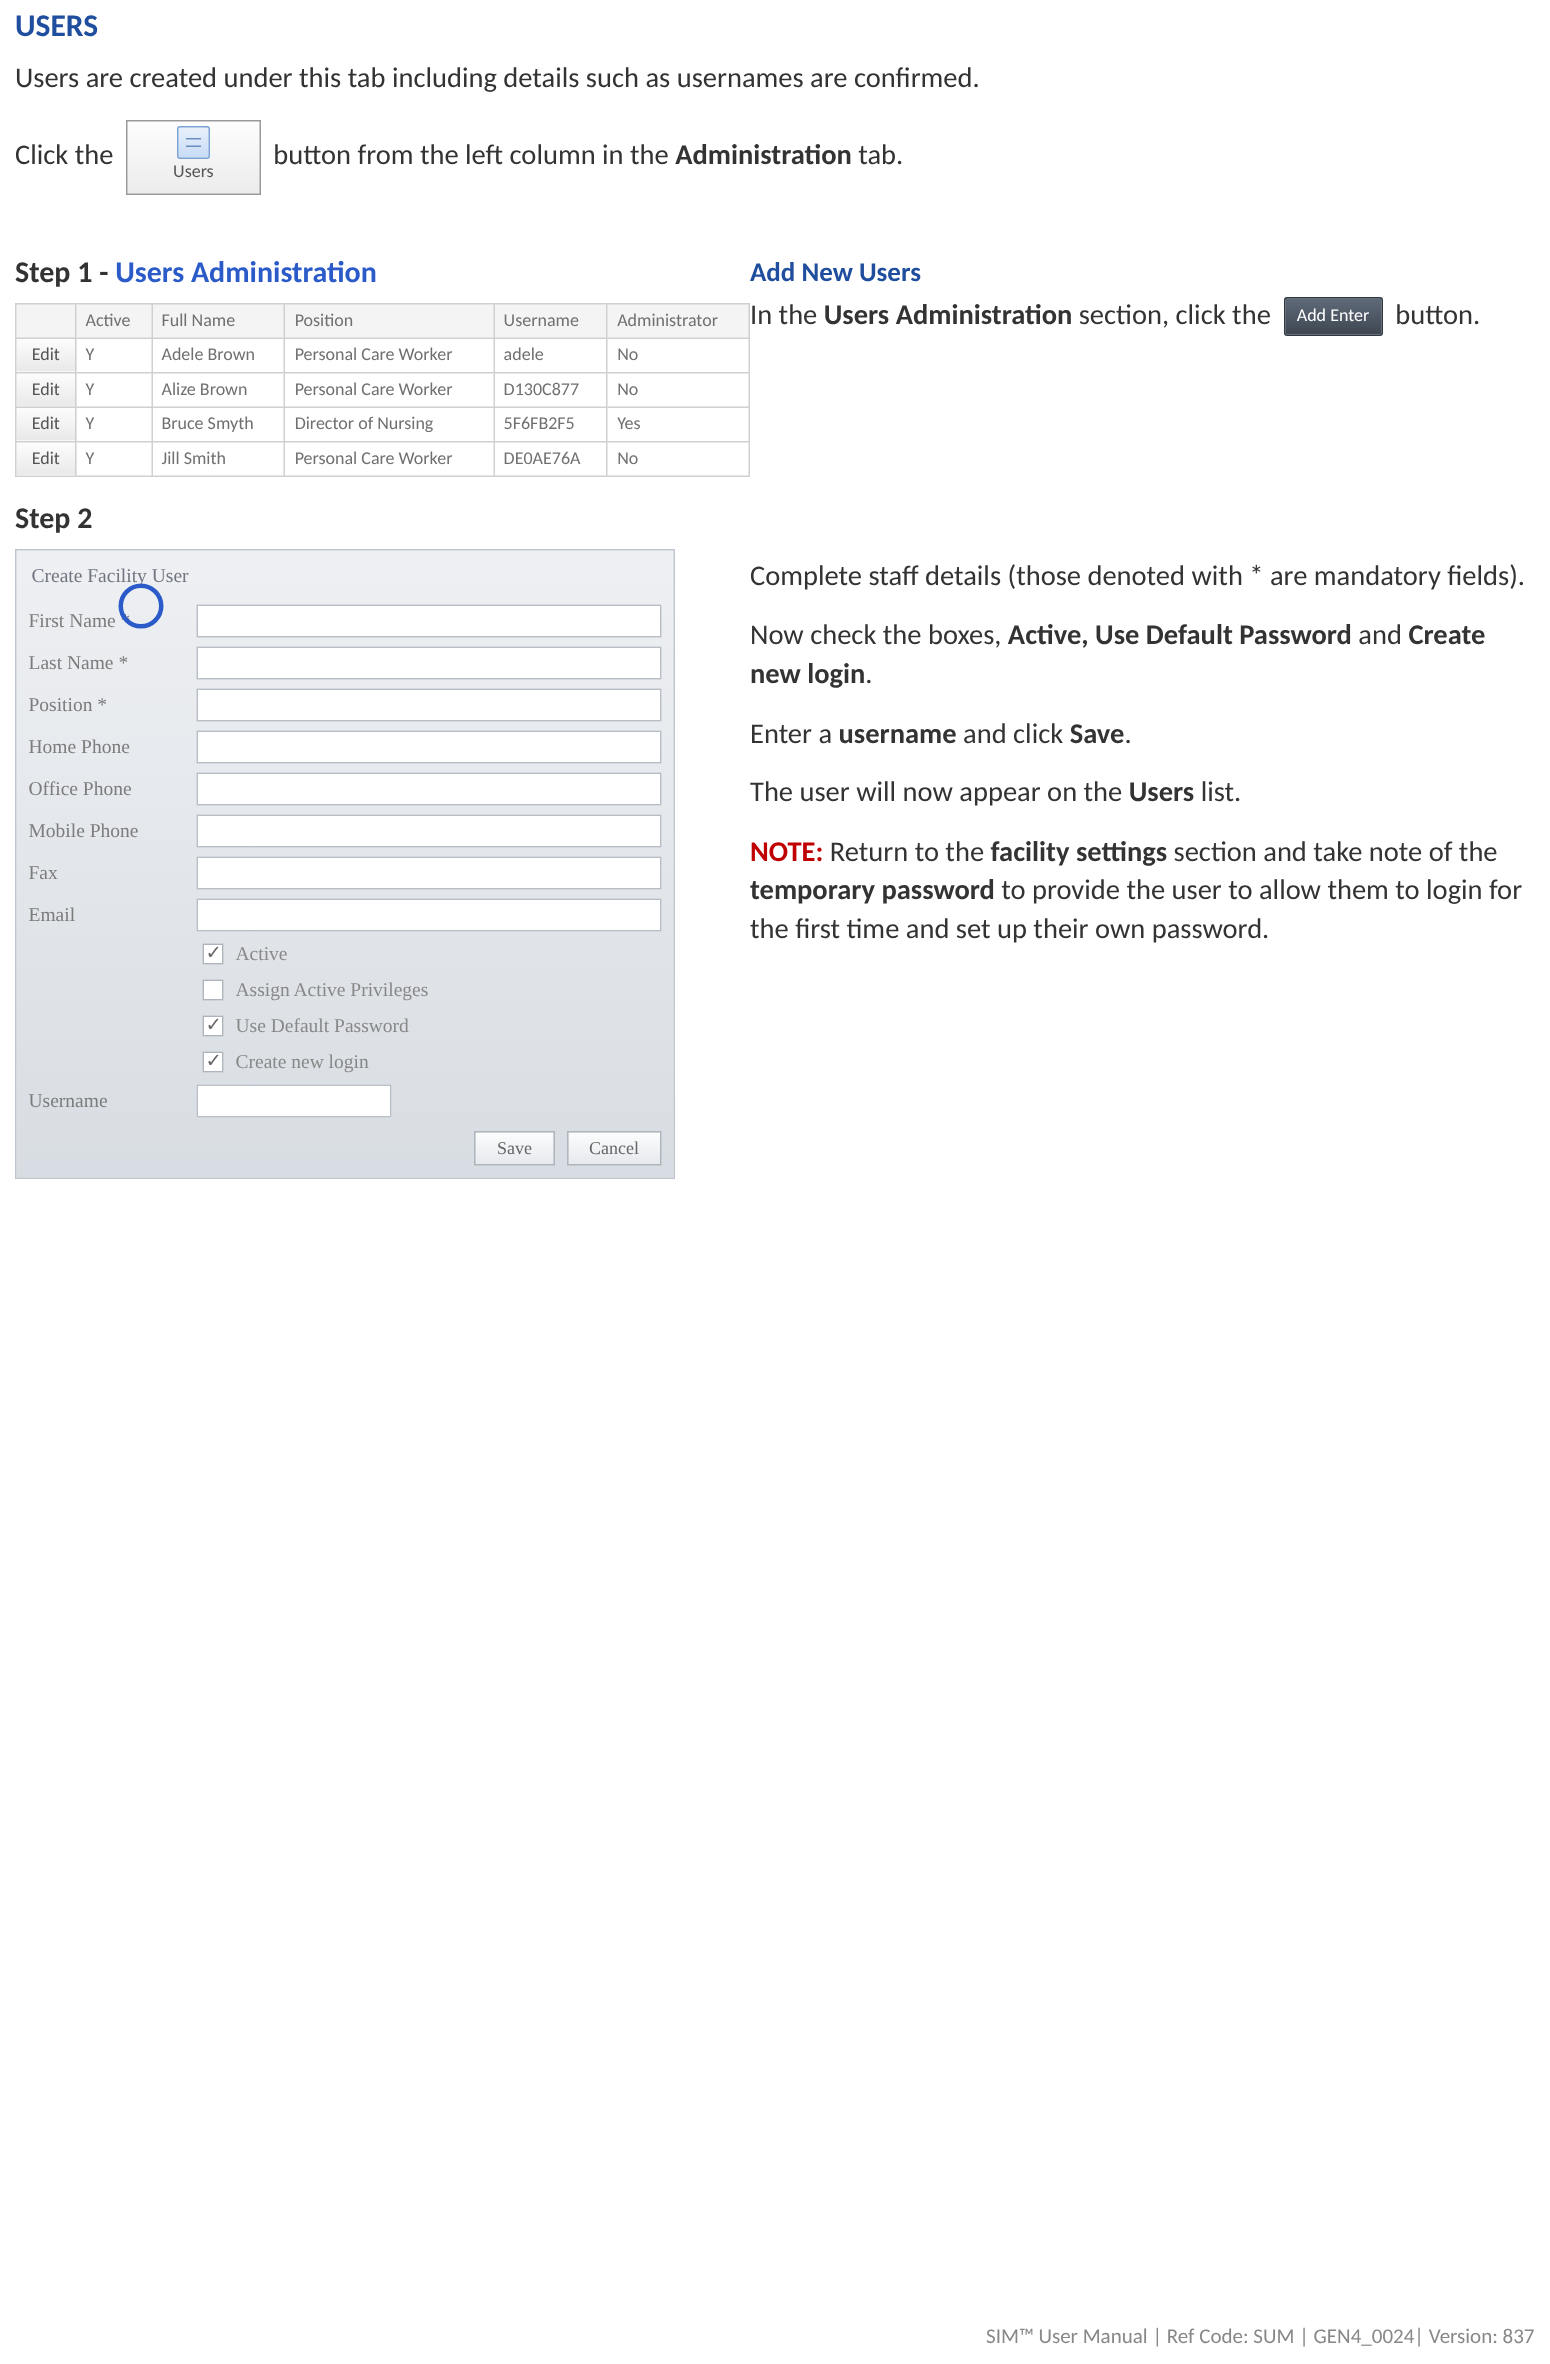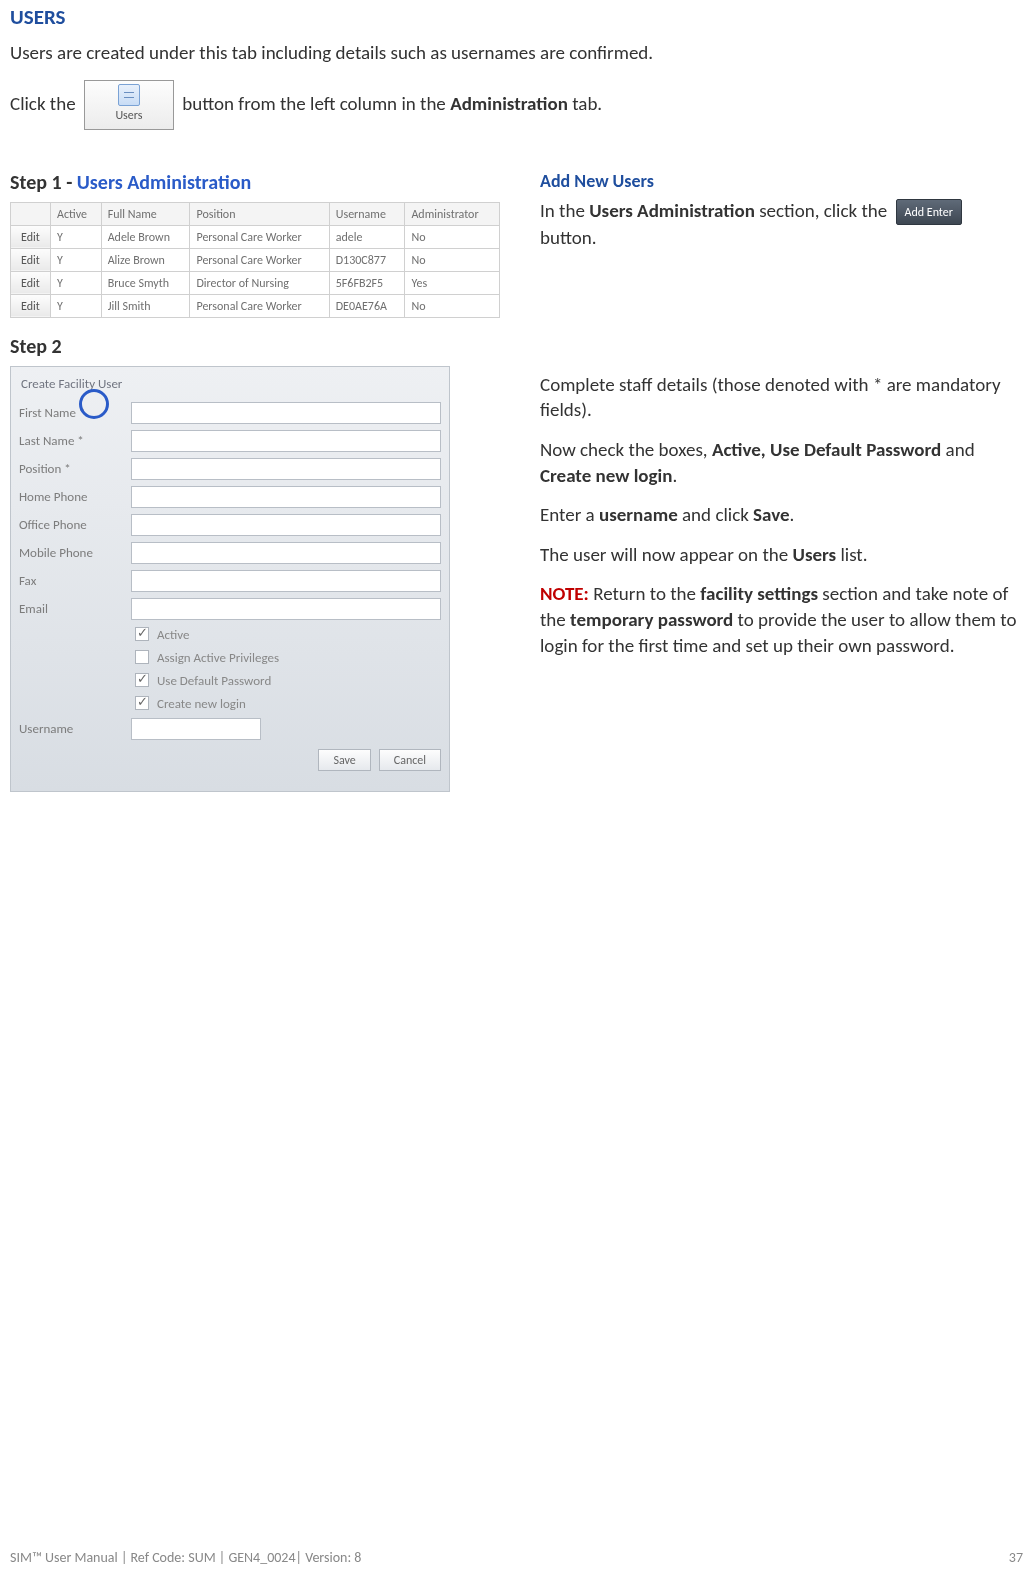--- a/index.html
+++ b/index.html
@@ -54,21 +54,20 @@
     left: 5px; right: 5px;
     height: 1px;
     background: #6a8ec0;
   }
   .users-btn-frame .icon::before { top: 7px; }
   .users-btn-frame .icon::after { top: 12px; }
   .users-btn-frame .lbl { font-size: 12px; color:#555; }
 
   .two-col {
     display: flex;
-    gap: 40px;
     margin-top: 30px;
   }
   .left-col { flex: 0 0 490px; }
   .right-col { flex: 1; }
 
   .step-title { font-weight: bold; font-size: 20px; margin: 10px 0 8px 0;}
   .blue-text { color: #2A5BC8; }
   .blue-bold { color:#1F4E9E; font-weight:bold; }
   .red-bold { color: #C00000; font-weight:bold;margin-top:40px; }
   .bold { font-weight: bold; }
@@ -107,25 +106,26 @@
     border-radius:2px;
     border:1px solid #2f3740;
     margin:0 4px;
   }
 
   
   .form-panel {
     width: 440px;
     background: linear-gradient(#eef0f3,#d8dde3);
     border: 1px solid #bfc5cc;
-    padding: 6px 8px 20px 8px;
+    padding: 6px 8px 8px 8px;
     font-size: 13px;
     color: #7e7e7e;
     filter: blur(0.4px);
     position: relative;
+    font-family: Liberation Serif, serif;
   }
   .form-panel .panel-title {
     font-size: 13px;
     color: #717580;
     padding: 3px 2px 8px 2px;
   }
   .form-row {
     display: flex;
     align-items: center;
     padding: 3px 0;
@@ -175,24 +175,23 @@
     width:30px; height:30px;
     border:3px solid #2A5BC8;
     border-radius:50%;
     pointer-events:none;
   }
 
   .footer {
     position:absolute;
     left:10px; right:10px; bottom:10px;
     display:flex;
-    justify-content:space-between;
+    justify-content:flex-end;
     font-size:14px;
     color:#888;
-    gap:20px;
   }
 </style>
 </head>
 <body>
 
 <div class="page">
   <h2 class="section-title">USERS</h2>
 
   <p>Users are created under this tab including details such as usernames are confirmed.</p>
 

